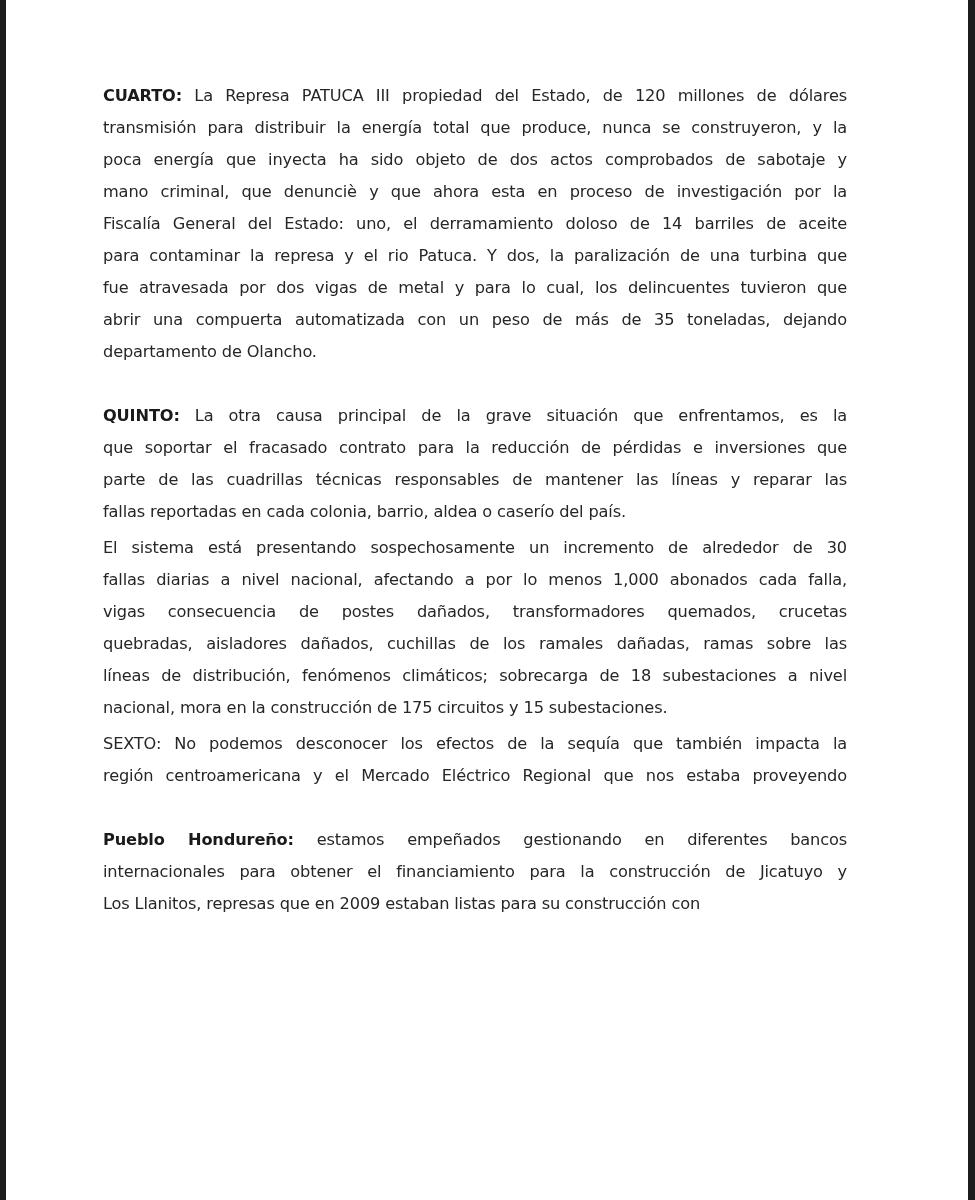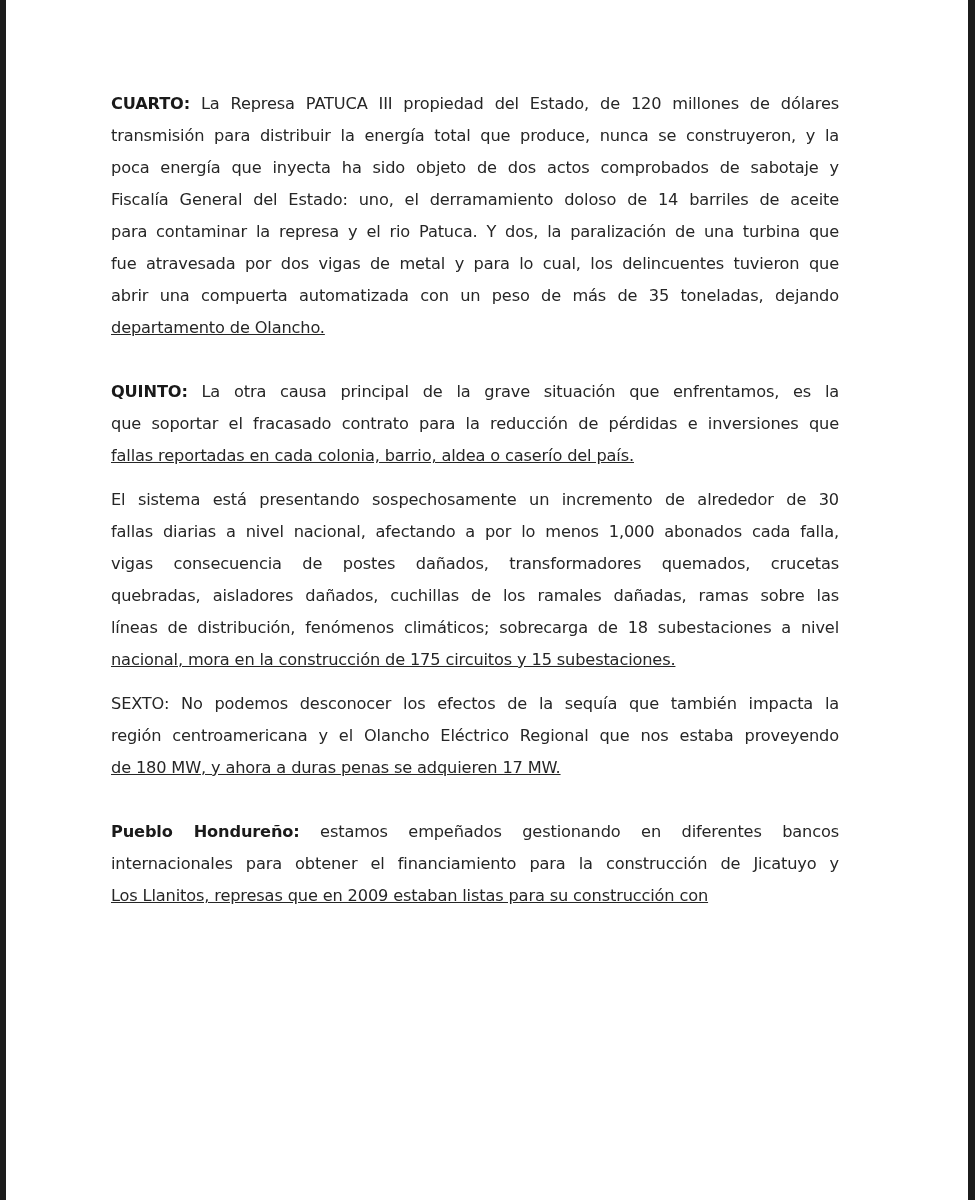--- a/index.html
+++ b/index.html
@@ -31,78 +31,78 @@
     top: 76px;
     width: 752px;
     font-family: "DejaVu Sans", sans-serif;
     font-size: 16.2px;
     line-height: 32px;
     color: #262626;
     text-align: justify;
     letter-spacing: -0.15px;
   }
   .para {
-    margin: 12px;
+    margin: 4px;
   }
   .para.gap-after {
     margin-bottom: 32px;
   }
   .lead {
     font-weight: bold;
     color: #1a1a1a;
   }
   .line {
     display: block;
     text-align: justify;
     text-align-last: justify;
     white-space: nowrap;
   }
   .line.last {
     text-align-last: left;
-    text-decoration: underline;
   }
 </style>
 </head>
 <body>
 
 <div class="edge-left"></div>
 <div class="edge-right"></div>
 
 <div class="page">
 
   <div class="para gap-after">
     <span class="line"><span class="lead">CUARTO:</span><span> La Represa PATUCA III propiedad del Estado,  de 120 millones de dólares</span></span>
     <span class="line">transmisión para distribuir la energía total que produce, nunca se construyeron, y la</span>
     <span class="line">poca energía que inyecta ha sido objeto de dos actos comprobados de sabotaje y</span>
+    <span class="line">mano criminal, que denunciè  y que ahora esta en proceso de investigación por la</span>
     <span class="line">Fiscalía General del Estado: uno, el derramamiento doloso de 14 barriles de aceite</span>
     <span class="line">para contaminar la represa y el rio Patuca.  Y dos, la paralización de una turbina que</span>
     <span class="line">fue atravesada por dos vigas de metal y para lo cual, los delincuentes tuvieron que</span>
     <span class="line">abrir una compuerta automatizada con un peso de más de 35 toneladas, dejando</span>
     <span class="line last">departamento de Olancho.</span>
   </div>
 
   <div class="para">
     <span class="line"><span class="lead">QUINTO:</span><span> La otra causa principal de la grave situación que enfrentamos, es la</span></span>
     <span class="line">que soportar el  fracasado contrato para la reducción de pérdidas e inversiones que</span>
+    <span class="line">parte de las cuadrillas técnicas responsables de mantener las líneas y reparar las</span>
     <span class="line last">fallas reportadas en cada colonia, barrio, aldea o caserío del país.</span>
   </div>
 
   <div class="para">
     <span class="line">El sistema está presentando sospechosamente un incremento de alrededor de 30</span>
     <span class="line">fallas diarias a nivel nacional, afectando a por lo menos 1,000 abonados  cada falla,</span>
     <span class="line">vigas consecuencia de postes dañados, transformadores quemados, crucetas</span>
     <span class="line">quebradas, aisladores dañados, cuchillas de los ramales dañadas, ramas sobre las</span>
     <span class="line">líneas de distribución, fenómenos climáticos; sobrecarga de 18 subestaciones a nivel</span>
     <span class="line last">nacional, mora en la construcción de 175 circuitos y 15 subestaciones.</span>
   </div>
 
   <div class="para gap-after">
     <span class="line">SEXTO: No podemos desconocer los efectos de la sequía que también impacta la</span>
-    <span class="line">región centroamericana y el Olancho Eléctrico Regional que nos estaba proveyendo</span>
-    <span class="line last">de 180 MW, y ahora a duras penas  se adquieren  17 MW.</span>
+    <span class="line">región centroamericana y el Mercado Eléctrico Regional que nos estaba proveyendo</span>
   </div>
 
   <div class="para">
     <span class="line"><span class="lead">Pueblo Hondureño:</span><span> estamos empeñados gestionando en diferentes bancos</span></span>
     <span class="line">internacionales para obtener el financiamiento para la construcción de Jicatuyo y</span>
     <span class="line last">Los Llanitos, represas que en 2009 estaban listas para su construcción con</span>
   </div>
 
 </div>
 

